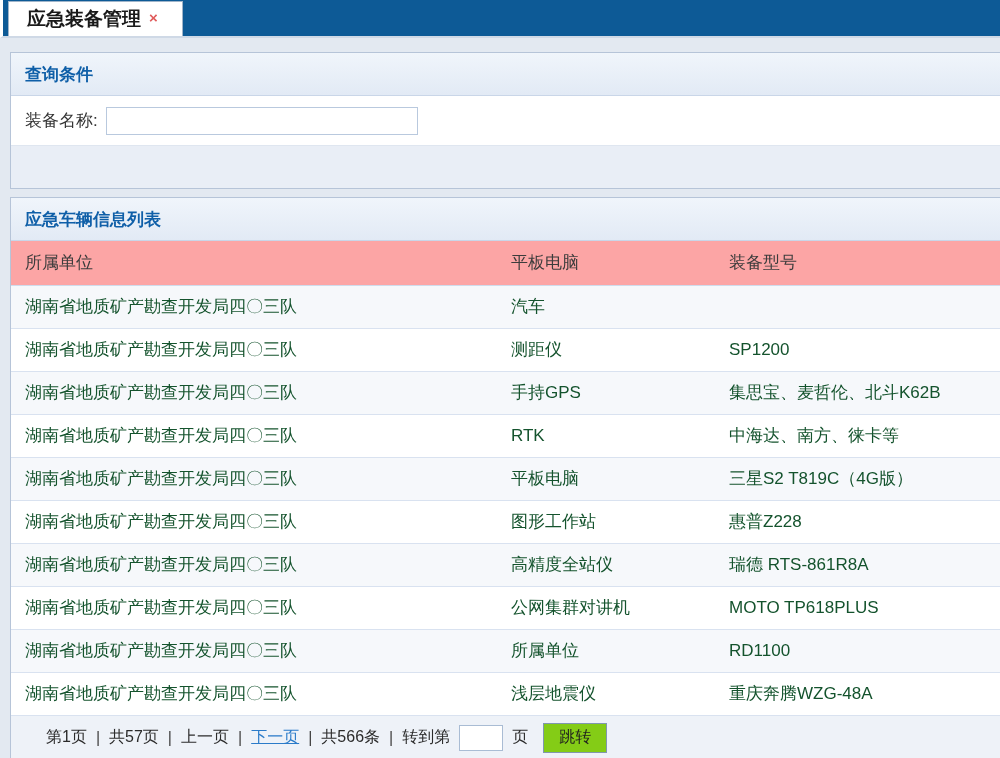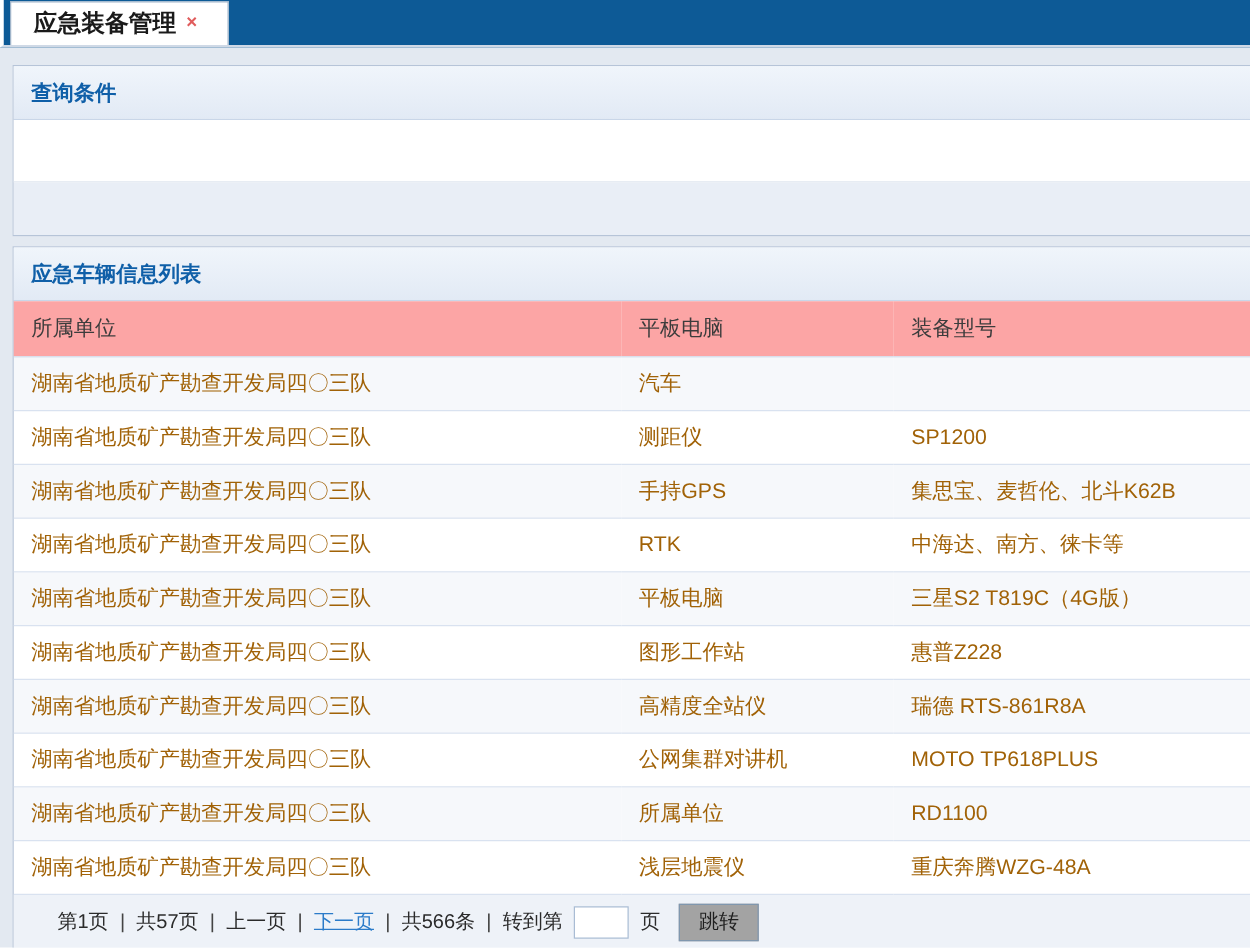--- a/index.html
+++ b/index.html
@@ -98,21 +98,21 @@
     font-family:"Liberation Serif","DejaVu Serif",serif;
     font-size:17px;
     color:#3c3c3c;
     background:#fca5a5;
     height:44px;
     padding-left:14px;
     border-bottom:1px solid #cfdcec;
   }
   tbody td {
     font-size:17px;
-    color:#a16207;
+    color:#14532d;
     height:43px;
     padding-left:14px;
     border-bottom:1px solid #d9e2f0;
     white-space:nowrap;
     overflow:hidden;
   }
   tbody tr:nth-child(odd)  { background:#f6f8fb; }
   tbody tr:nth-child(even) { background:#ffffff; }
 
   
@@ -138,41 +138,45 @@
     border:1px solid #a9bcd4;
     background:#ffffff;
     font-size:15px;
     text-align:center;
     outline:none;
   }
   .jump-btn {
     margin-left:6px;
     height:30px;
     padding:0 15px;
-    background:#a3a3a3;
+    background:#84cc16;
     border:1px solid #8097ae;
     font-size:16px;
     color:#1f1f1f;
     cursor:pointer;
     font-family:inherit;
   }
 </style>
 </head>
 <body>
 
 <div class="tabbar">
   <div class="tab">
     <span class="tab-title">应急装备管理</span>
     <span class="tab-close">×</span>
   </div>
 </div>
 
 <div class="panel panel-query">
   <div class="panel-title">查询条件</div>
   <div class="query-row">
+    <div class="field field-left">
+      <span class="field-label">装备名称:</span>
+      <input class="input-wide" type="text" value="" style="">
+    </div>
   </div>
   <div class="query-footer"></div>
 </div>
 
 <div class="panel panel-table">
   <div class="panel-title">应急车辆信息列表</div>
 
   <table>
     <colgroup>
         <col class="c1">

